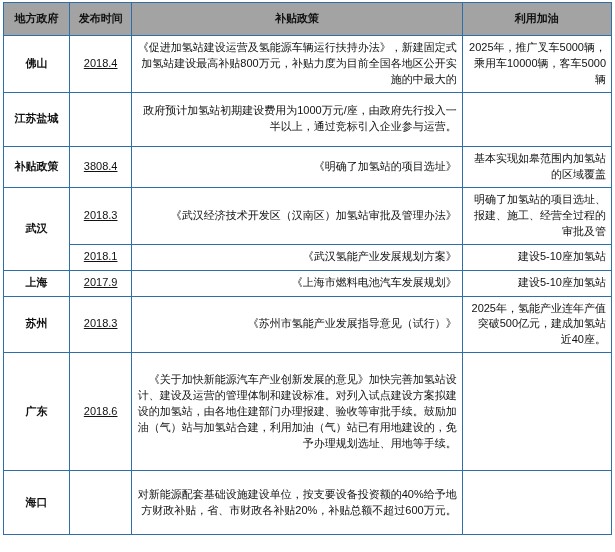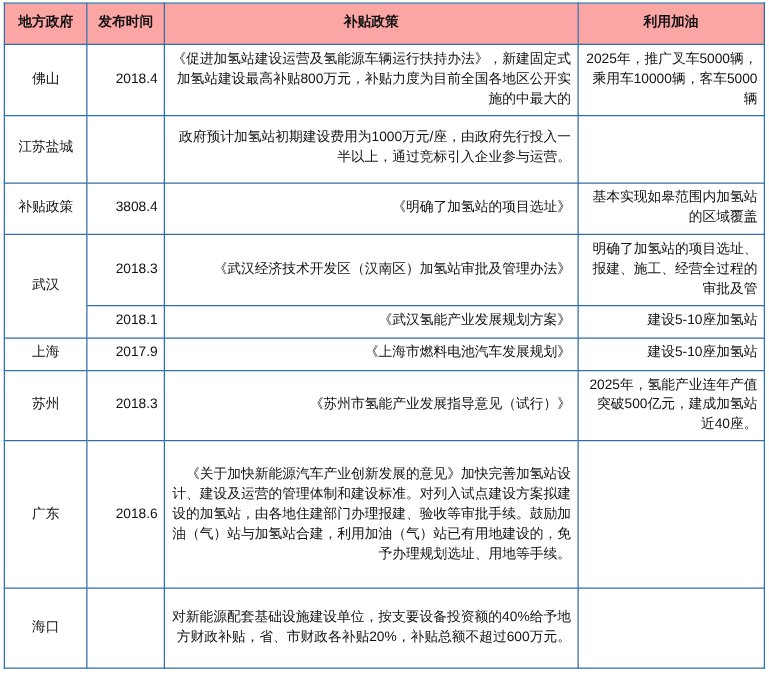--- a/index.html
+++ b/index.html
@@ -27,43 +27,44 @@
   table.policy-table td, table.policy-table th {
     border: 1px solid #2e6fa7;
     vertical-align: middle;
     padding: 4px 5px;
     font-size: 11px;
     line-height: 1.45;
     color: #111111;
     word-break: break-all;
   }
   thead th {
-    background: #fca5a5;
+    background: #a3a3a3;
     text-align: center;
     font-weight: bold;
     font-size: 12px;
     color: #0d2a45;
     height: 24px;
     padding: 3px 4px;
   }
   col.c-gov { width: 66px; }
   col.c-date { width: 62px; }
   col.c-policy { width: 330px; }
   col.c-goal { width: 149px; }
 
   td.gov {
     text-align: center;
     font-size: 12px;
     color: #0d2a45;
-    font-weight: normal;
+    font-weight: bold;
   }
   td.date {
-    text-align: right;
+    text-align: center;
     font-size: 11.5px;
     color: #111111;
+    text-decoration: underline;
   }
   td.policy {
     text-align: right;
     font-size: 11px;
     color: #111111;
   }
   td.goal {
     text-align: right;
     font-size: 11px;
     color: #111111;

